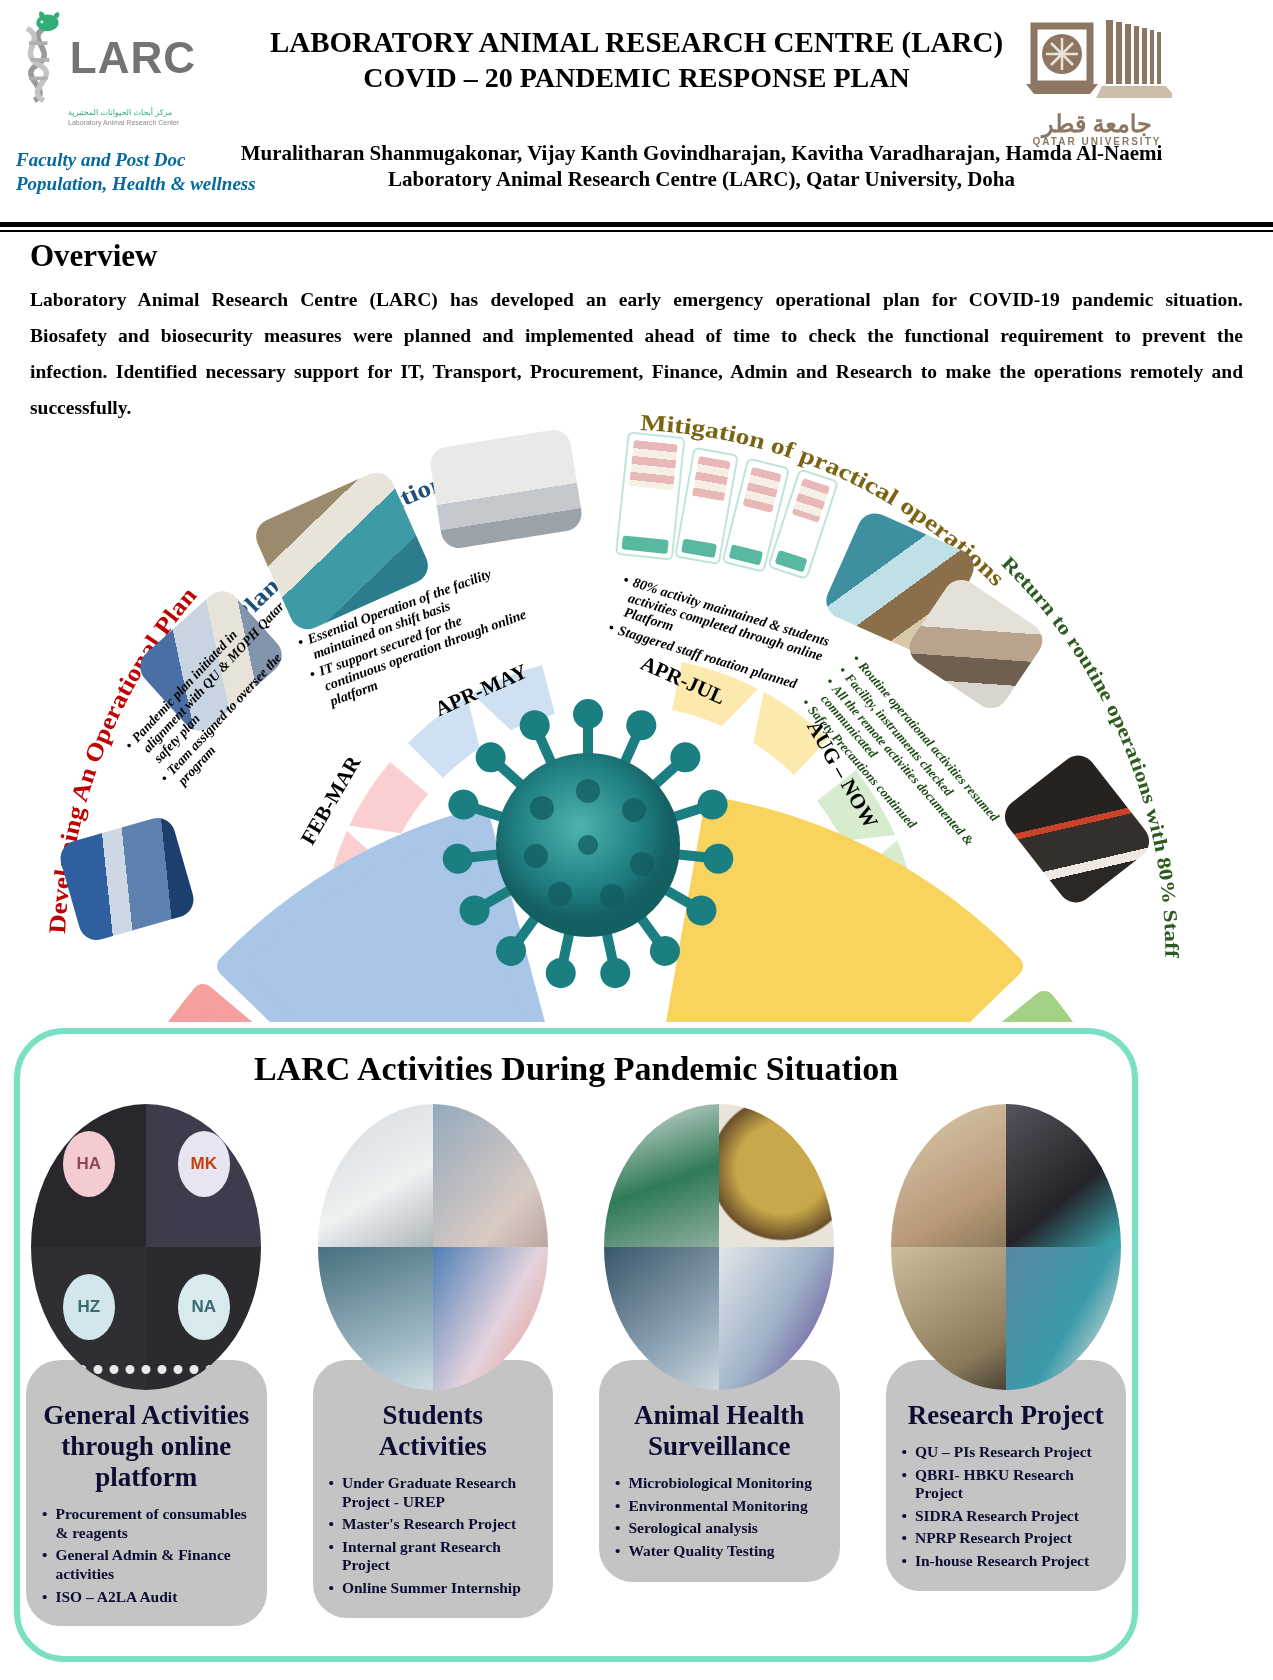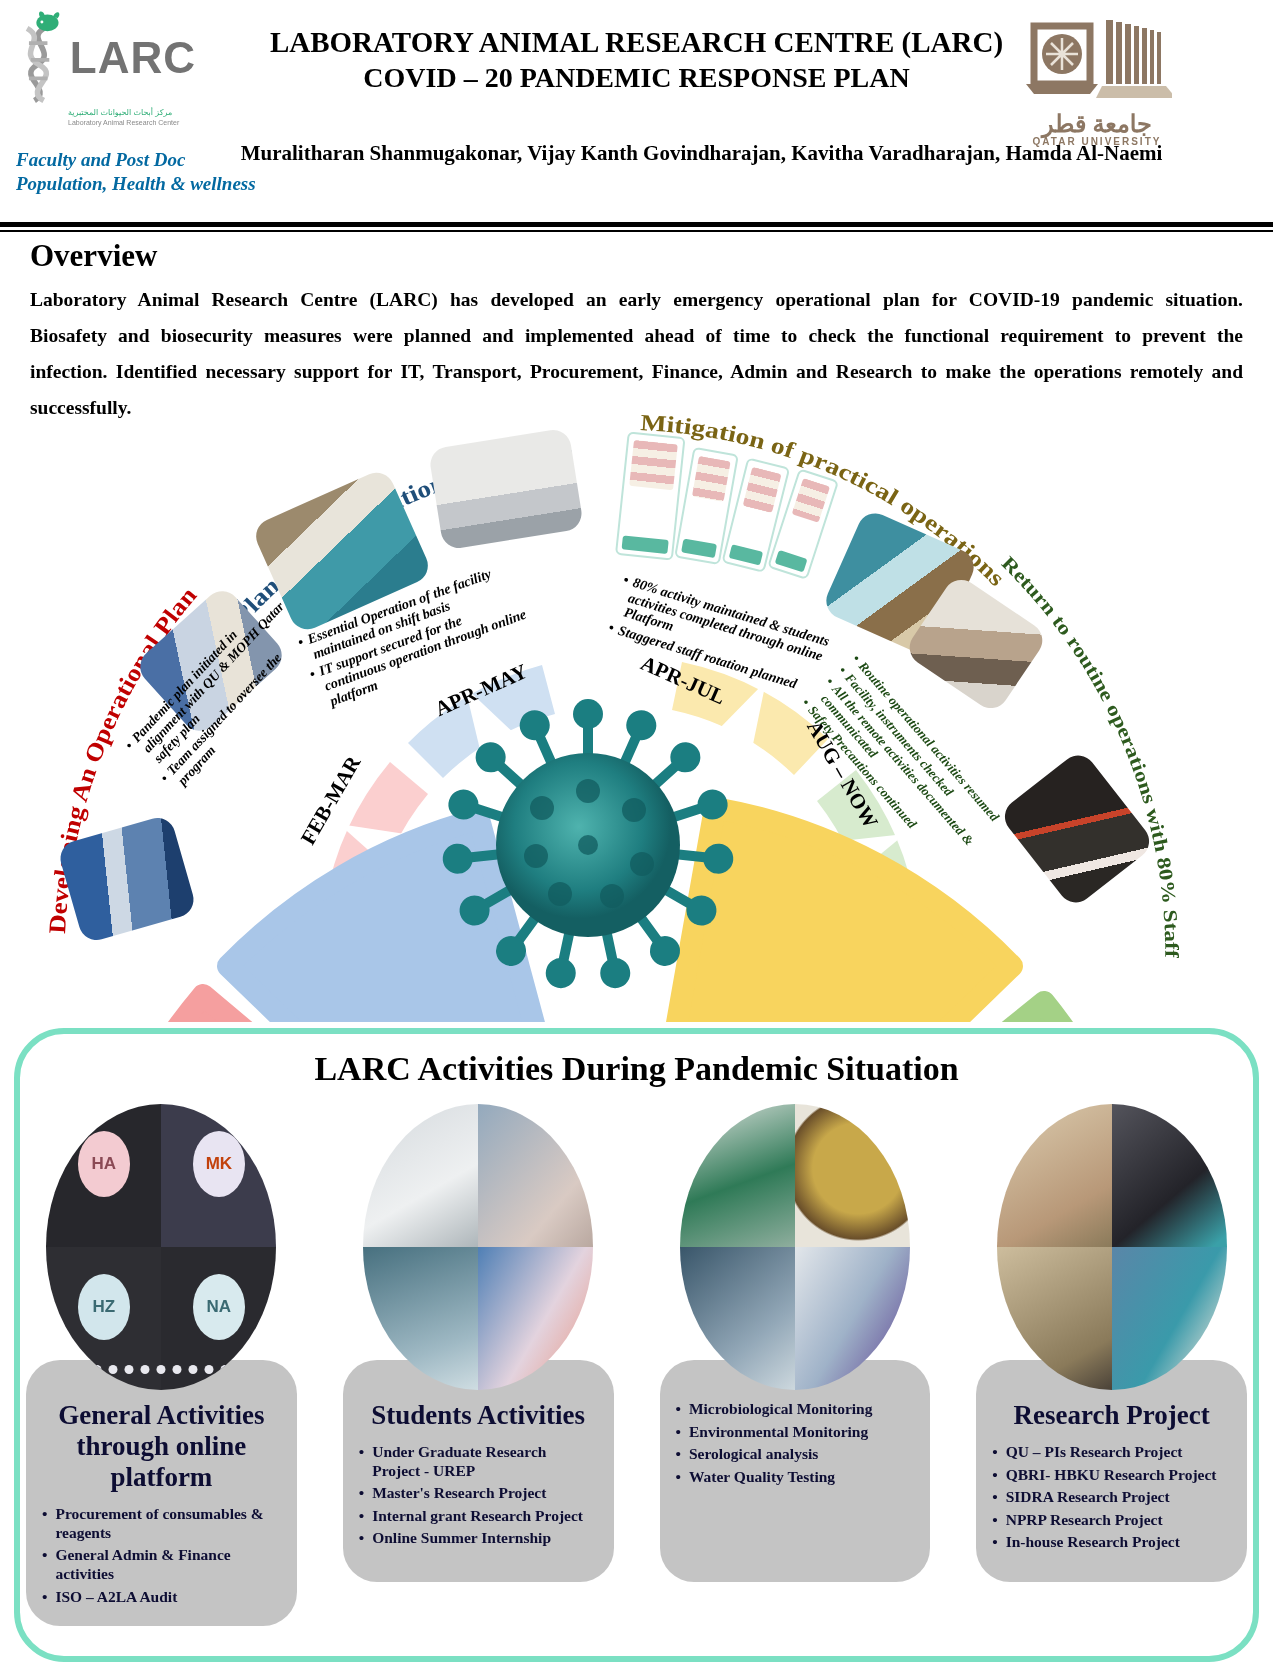--- a/index.html
+++ b/index.html
@@ -82,21 +82,21 @@
   .bl-yellow { left:626px; top:182px; width:228px; font-size:14px;  transform:rotate(17deg); }
   .bl-green  { left:860px; top:262px; width:232px; font-size:13px; color:#1d4a14; transform:rotate(49deg); }
 
   .period { position:absolute; z-index:4; font-weight:bold; font-size:21px; white-space:nowrap; }
   .pd-1 { left:282px; top:398px; transform:rotate(-60deg); }
   .pd-2 { left:432px; top:288px; transform:rotate(-24deg); }
   .pd-3 { left:638px; top:278px; transform:rotate(24deg); }
   .pd-4 { left:782px; top:372px; transform:rotate(60deg); }
 
   
-  .panel { position:absolute; left:14px; top:1028px; width:1245px; height:634px;
+  .panel { position:absolute; left:14px; top:1028px; width:1124px; height:634px;
            border:6px solid #7be0c3; border-radius:50px; background:#fff; }
   .panel-title { text-align:center; font-size:34px; font-weight:bold; margin-top:16px; }
   .cols { display:flex; justify-content:space-evenly; margin-top:16px; padding:0 6px;gap:46px; }
   .col { width:288px; display:flex; flex-direction:column; align-items:center; }
   .circle { width:230px; height:286px; border-radius:50%; overflow:hidden; position:relative;
             z-index:2; flex-shrink:0; }
   .quad { position:absolute; width:50%; height:50%; }
   .q-tl { left:0; top:0; } .q-tr { right:0; top:0; }
   .q-bl { left:0; bottom:0; } .q-br { right:0; bottom:0; }
   .avatar { position:absolute; left:50%; top:42%; transform:translate(-50%,-50%);
@@ -157,20 +157,21 @@
     <div class="qu-en">QATAR UNIVERSITY</div>
   </div>
 
   <div class="title-block">
     <div class="t1">LABORATORY ANIMAL RESEARCH CENTRE (LARC)</div>
     <div class="t3">COVID – 20 PANDEMIC RESPONSE PLAN</div>
   </div>
 
   <div class="authors-block">
     <div class="authors">Muralitharan Shanmugakonar, Vijay Kanth Govindharajan, Kavitha Varadharajan, Hamda Al-Naemi</div>
+    <div class="affil">Laboratory Animal Research Centre (LARC), Qatar University, Doha</div>
   </div>
 
   <div class="faculty">
     <div>Faculty and Post Doc</div>
     <div>Population, Health &amp; wellness</div>
   </div>
 </div>
 
 <div class="rule"></div>
 
@@ -383,20 +384,21 @@
     </div>
 
     <div class="col">
       <div class="circle">
         <div class="quad q-tl" style="background:linear-gradient(160deg,#dfe3df,#2f7a57 55%,#8fae9e);"></div>
         <div class="quad q-tr" style="background:radial-gradient(circle at 55% 45%,#c8a84a 0 45%,#6a4f2a 70%,#e8e4da 72%);"></div>
         <div class="quad q-bl" style="background:linear-gradient(140deg,#39566a,#93a8b8 65%,#cdd8de);"></div>
         <div class="quad q-br" style="background:linear-gradient(120deg,#e2e6ea,#9fb2c8 50%,#6e5fa0 85%);"></div>
       </div>
       <div class="card">
+        <h3>Animal Health Surveillance</h3>
         <div class="b">
             <span>Microbiological Monitoring</span>
           </div>
         <div class="b">
             <span>Environmental Monitoring</span>
           </div>
         <div class="b">
             <span>Serological analysis</span>
           </div>
         <div class="b">

